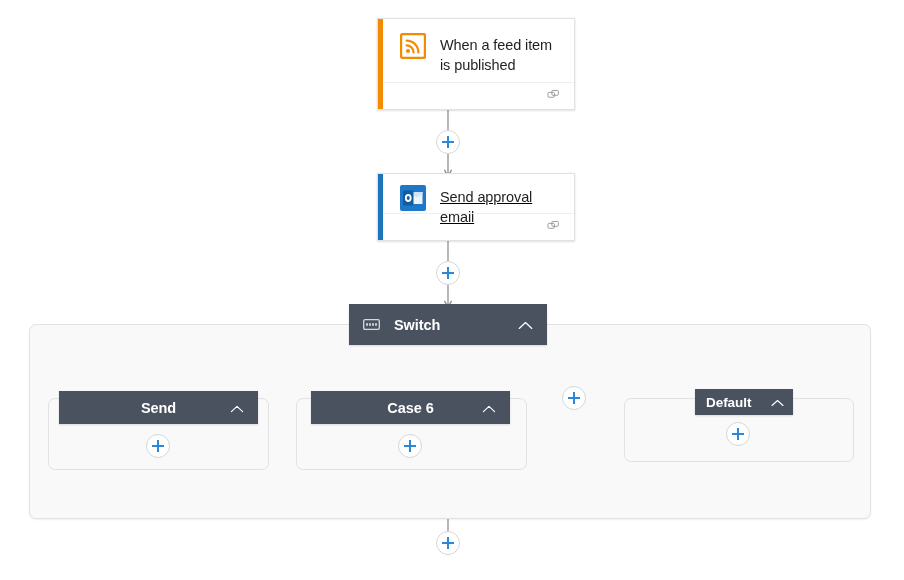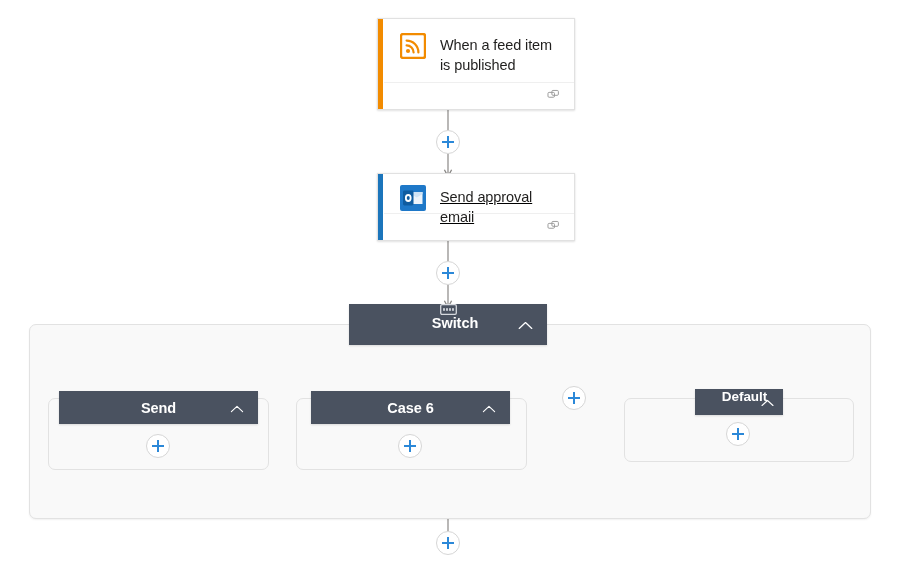--- a/index.html
+++ b/index.html
@@ -82,21 +82,20 @@
 
   
   .darkhdr {
     position: absolute;
     background: #4a5260;
     color: #ffffff;
     box-sizing: border-box;
     display: flex;
     align-items: center;
     box-shadow: 0 1px 2px rgba(0,0,0,0.13);
-    flex-direction: column;
   }
   .darkhdr .hdrlabel {
     font-size: 14.5px;
     font-weight: bold;
     color: #ffffff;
     letter-spacing: -0.05px;
   }
   .chev {
     position: absolute;
     right: 14px;
@@ -259,21 +258,21 @@
 
   <div class="darkhdr" style="left:311px; top:391px; width:199px; height:33px; justify-content:center;">
     <span class="hdrlabel">Case 6</span>
     <span class="chev">
       <svg width="14" height="8" viewBox="0 0 15 9" xmlns="http://www.w3.org/2000/svg">
         <path d="M1.2,7.4 L7.5,1.6 L13.8,7.4" fill="none" stroke="#ffffff" stroke-width="1.3" stroke-linecap="round" stroke-linejoin="round"></path>
       </svg>
     </span>
   </div>
 
-  <div class="darkhdr" style="left:695px; top:389px; width:88px; height:26px; padding-left:11px;">
+  <div class="darkhdr" style="left:695px; top:389px; width:98px; height:26px; padding-left:11px;">
     <span class="hdrlabel" style="font-size:13.5px;">Default</span>
     <span class="chev" style="right:9px;">
       <svg width="13" height="8" viewBox="0 0 15 9" xmlns="http://www.w3.org/2000/svg">
         <path d="M1.2,7.4 L7.5,1.6 L13.8,7.4" fill="none" stroke="#ffffff" stroke-width="1.3" stroke-linecap="round" stroke-linejoin="round"></path>
       </svg>
     </span>
   </div>
 
   <div class="plus" style="left:436px; top:531px;"></div>
 

